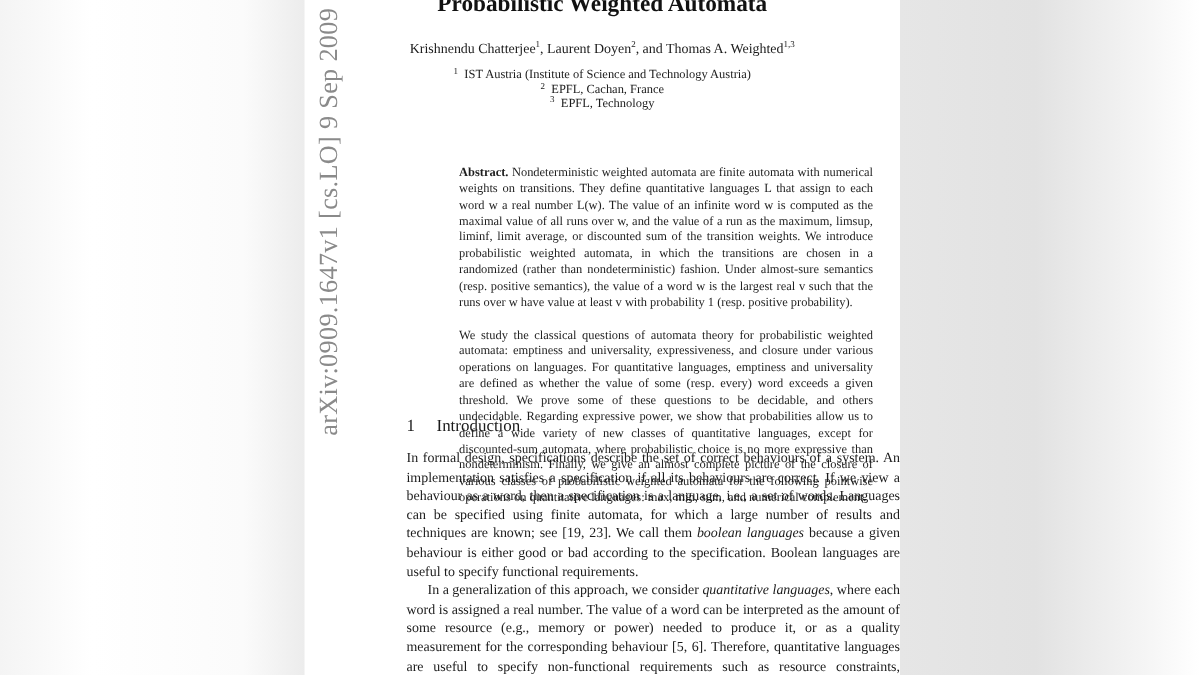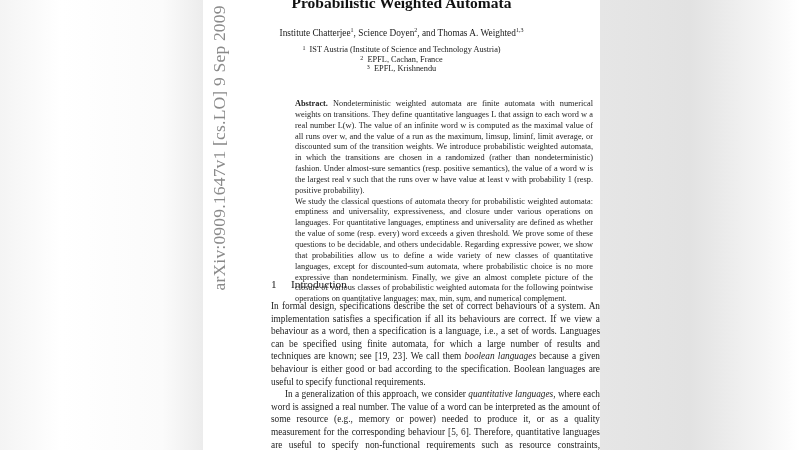--- a/index.html
+++ b/index.html
@@ -40,21 +40,21 @@
   }
   .affils {
     position:absolute; left:0; width:397px; top:45px; text-align:center;
     font-size:8.3px; line-height:9.6px;
   }
   sup { font-size:6px; vertical-align:top; position:relative; top:-1px; }
   .abstract {
     position:absolute; left:92px; top:99px; width:298px;
     font-size:8.3px; line-height:10.85px; text-align:justify; color:#1e1e1e;
   }
-  .abstract p { margin:0; }
+  .abstract p { margin:11px; }
   .abstract b { font-weight:bold; }
   .section-h {
     position:absolute; left:68px; top:278px; font-weight:normal; font-size:11.3px;
   }
   .section-h .num { display:inline-block; width:20px; }
   .intro {
     position:absolute; left:68px; top:300px; width:329px;
     font-size:9.3px; line-height:12.6px; text-align:justify; color:#1b1b1b;
   }
   .intro p { margin:0; }
@@ -68,27 +68,27 @@
 <div class="bg-right"></div>
 
 <div class="page">
   <div class="arxiv-stamp">
     <span>arXiv:0909.1647v1  [cs.LO]  9 Sep 2009</span>
   </div>
 
   <div class="title">Probabilistic Weighted Automata</div>
 
   <div class="authors">
-    <span>Institute Chatterjee</span><sup>1</sup><span>, </span><span>Science Doyen</span><sup>2</sup><span>, and </span><span>Thomas A. Weighted</span><sup>1,3</sup>
+    <span>Krishnendu Chatterjee</span><sup>1</sup><span>, </span><span>Laurent Doyen</span><sup>2</sup><span>, and </span><span>Thomas A. Weighted</span><sup>1,3</sup>
   </div>
 
   <div class="affils">
     <div><sup>1</sup>&nbsp;&nbsp;<span>IST Austria (Institute of Science and Technology Austria)</span></div>
     <div><sup>2</sup>&nbsp;&nbsp;<span>EPFL, Cachan, France</span></div>
-    <div><sup>3</sup>&nbsp;&nbsp;<span>EPFL, Krishnendu</span></div>
+    <div><sup>3</sup>&nbsp;&nbsp;<span>EPFL, Technology</span></div>
   </div>
 
   <div class="abstract">
     <p><b>Abstract.</b><span> Nondeterministic weighted automata are finite automata with numerical weights on transitions. They define quantitative languages L that assign to each word w a real number L(w). The value of an infinite word w is computed as the maximal value of all runs over w, and the value of a run as the maximum, limsup, liminf, limit average, or discounted sum of the transition weights. We introduce probabilistic weighted automata, in which the transitions are chosen in a randomized (rather than nondeterministic) fashion. Under almost-sure semantics (resp. positive semantics), the value of a word w is the largest real v such that the runs over w have value at least v with probability 1 (resp. positive probability).</span></p>
     <p>We study the classical questions of automata theory for probabilistic weighted automata: emptiness and universality, expressiveness, and closure under various operations on languages. For quantitative languages, emptiness and universality are defined as whether the value of some (resp. every) word exceeds a given threshold. We prove some of these questions to be decidable, and others undecidable. Regarding expressive power, we show that probabilities allow us to define a wide variety of new classes of quantitative languages, except for discounted-sum automata, where probabilistic choice is no more expressive than nondeterminism. Finally, we give an almost complete picture of the closure of various classes of probabilistic weighted automata for the following pointwise operations on quantitative languages: max, min, sum, and numerical complement.</p>
   </div>
 
   <div class="section-h">
     <span class="num">1</span><span>Introduction</span>
   </div>

